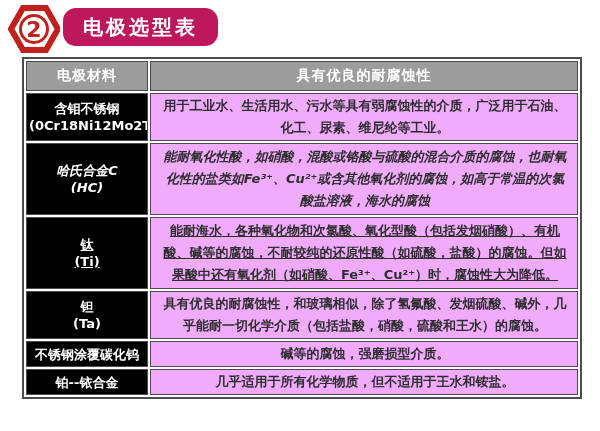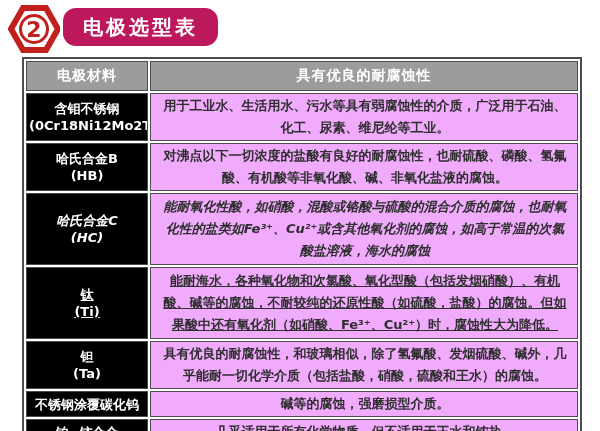--- a/index.html
+++ b/index.html
@@ -132,27 +132,20 @@
       </tr>
     </thead>
     <tbody>
       <tr class="r1">
         <td class="mat">
           <div>含钼不锈钢</div>
           <div>(0Cr18Ni12Mo2Ti)</div>
         </td>
         <td class="desc">用于工业水、生活用水、污水等具有弱腐蚀性的介质，广泛用于石油、化工、尿素、维尼纶等工业。</td>
       </tr>
-      <tr class="r2">
-        <td class="mat">
-          <div>哈氏合金B</div>
-          <div>(HB)</div>
-        </td>
-        <td class="desc">对沸点以下一切浓度的盐酸有良好的耐腐蚀性，也耐硫酸、磷酸、氢氟酸、有机酸等非氧化酸、碱、非氧化盐液的腐蚀。</td>
-      </tr>
       <tr class="r3">
         <td class="mat">
           <div>哈氏合金C</div>
           <div>(HC)</div>
         </td>
         <td class="desc">能耐氧化性酸，如硝酸，混酸或铬酸与硫酸的混合介质的腐蚀，也耐氧化性的盐类如Fe³⁺、Cu²⁺或含其他氧化剂的腐蚀，如高于常温的次氯酸盐溶液，海水的腐蚀</td>
       </tr>
       <tr class="r4">
         <td class="mat">
           <div>钛</div>

